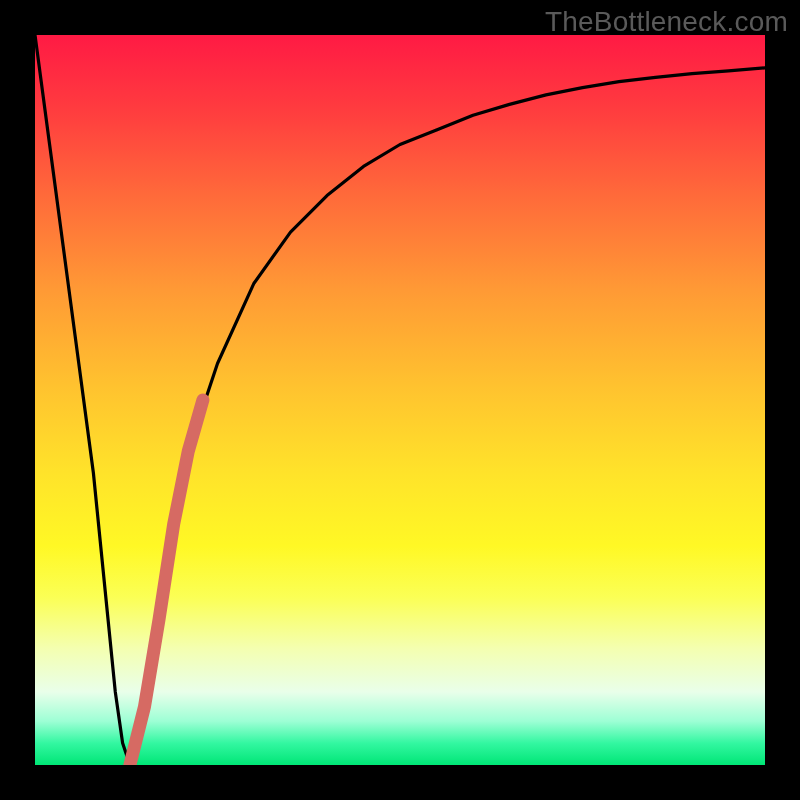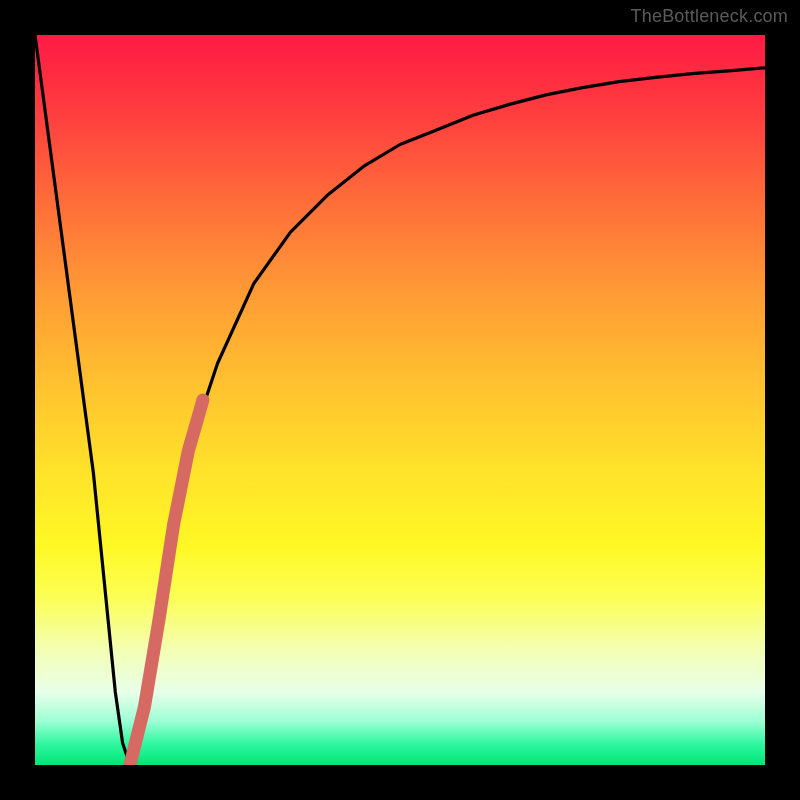--- a/index.html
+++ b/index.html
@@ -45,21 +45,21 @@
   }
   svg.curves {
     position: absolute;
     inset: 0;
   }
   .watermark {
     position: absolute;
     top: 6px;
     right: 12px;
     color: #5a5a5a;
-    font-size: 18px;
+    font-size: 28px;
     font-weight: 500;
     letter-spacing: 0.2px;
     user-select: none;
     margin-left: 32px;
   }
 </style>
 </head>
 <body>
 
 <div class="frame">

